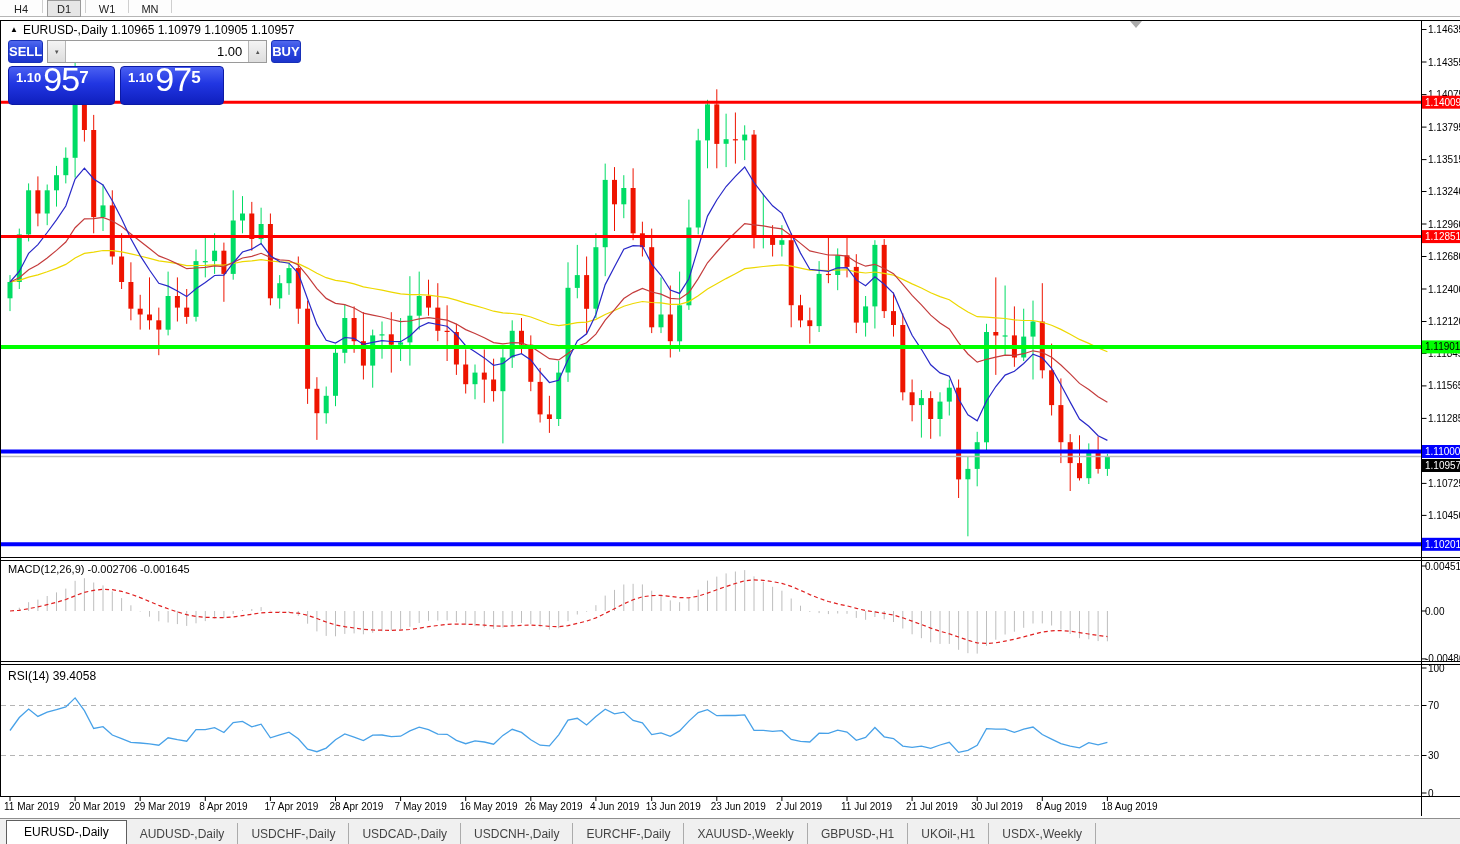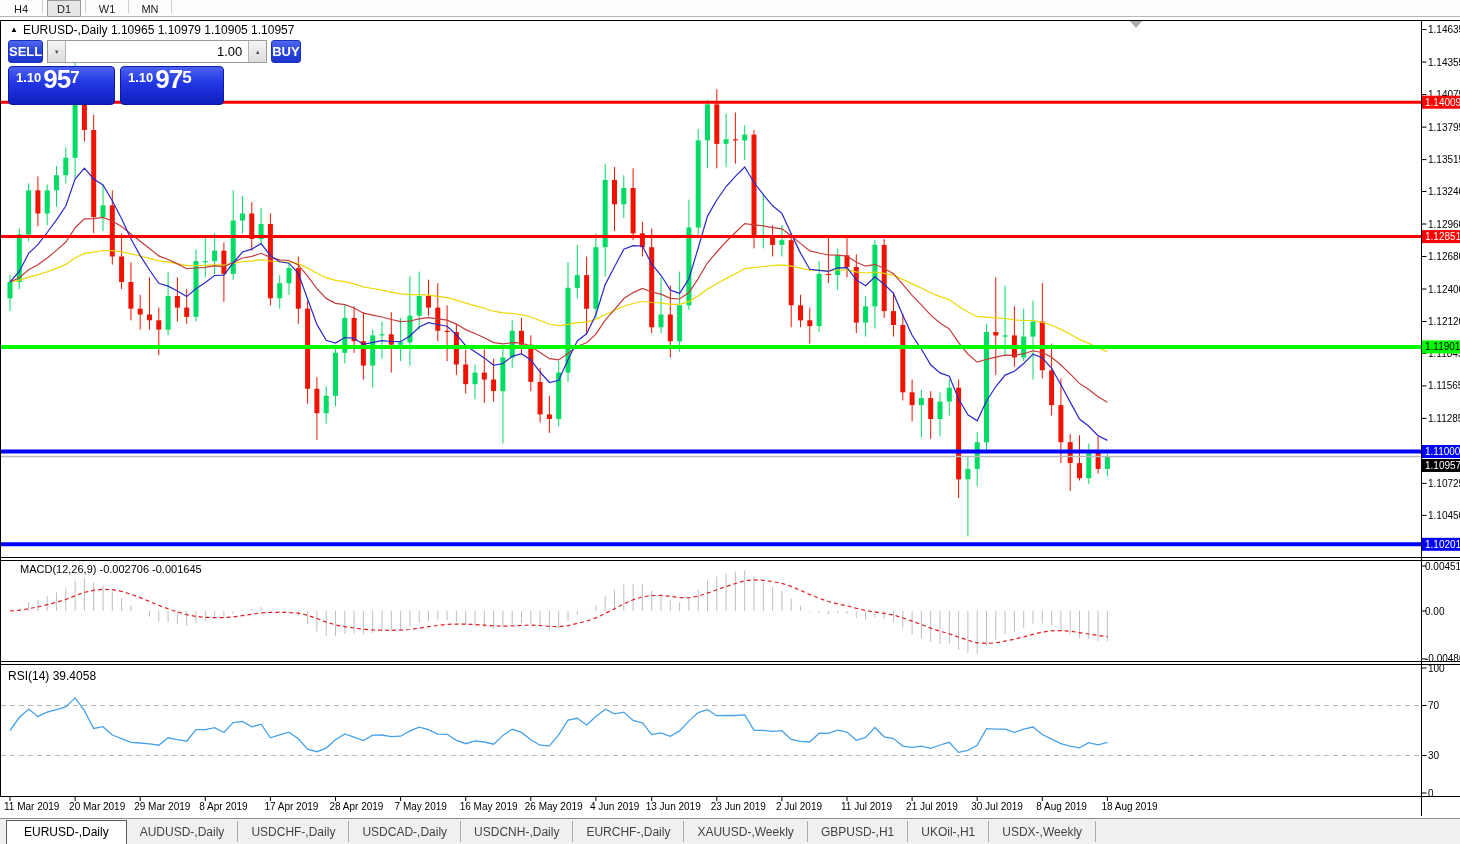--- a/index.html
+++ b/index.html
@@ -14,21 +14,21 @@
   .tf-btn.active{background:#E6E6E6;border:1px solid #9A9A9A}
   .tf-sep{width:1px;height:13px;background:#CFCFCF;margin:0 4px}
 
   
   #chart-svg{position:absolute;top:0;left:0}
   #chart-svg text{font-family:"Liberation Sans",sans-serif}
 
   
   #chart-title{position:absolute;top:23px;left:10px;font-size:12px;color:#000;white-space:nowrap}
   #chart-title .arrow{font-size:8px;vertical-align:2px;margin-right:5px;color:#000}
-  #macd-label{position:absolute;top:563px;left:20px;font-size:11px;color:#000}
+  #macd-label{position:absolute;top:563px;left:8px;font-size:11px;color:#000}
   #rsi-label{position:absolute;top:669px;left:8px;font-size:12px;color:#000}
   #scroll-marker{position:absolute;left:1130px;top:21px;width:0;height:0;
                  border-left:6px solid transparent;border-right:6px solid transparent;border-top:7px solid #ABABAB}
 
   
   #trade-panel{position:absolute;left:8px;top:40px;width:222px}
   .tp-row1{display:flex;align-items:stretch;height:23px}
   .btn-sell,.btn-buy{width:64px;color:#fff;font-size:13px;font-weight:bold;border:1px solid #1830B8;border-radius:3px;
       background:linear-gradient(180deg,#5068EE 0%,#2B47E0 45%,#1C34CC 100%);
       display:flex;align-items:center;justify-content:center;box-sizing:border-box}
@@ -40,26 +40,26 @@
   .spin.up{border-left:1px solid #B5B5B5}
   .vol-input{flex:1;border:0;outline:none;font-family:"Liberation Sans",sans-serif;font-size:13px;
              text-align:right;padding:0 6px 0 0;color:#000;min-width:0}
   .tp-row2{display:flex;margin-top:3px}
   .price-box{height:39px;border-radius:4px;border:1px solid #0C1AA6;color:#fff;display:flex;align-items:center;
       padding:0 6px 14px 7px;box-sizing:border-box;
       background:linear-gradient(180deg,#4A60F2 0%,#2136E2 45%,#0F1FBE 100%)}
   .price-box.sell{width:107px;margin-right:5px}
   .price-box.buy{width:104px}
   .pb-prefix{font-size:13px;font-weight:bold;margin:0 2px 3px 0}
-  .pb-big{font-size:26px;font-weight:bold;line-height:30px;letter-spacing:-1px}
+  .pb-big{font-size:34px;font-weight:normal;line-height:30px;letter-spacing:-1px}
   .pb-pip{font-size:17px;font-weight:bold;align-self:flex-start;margin-top:1px}
 
   
   #tabbar{position:absolute;left:0;top:818px;width:1460px;height:26px;background:#F0F0F0;
-          border-top:1px solid #8E8E8E;display:flex;align-items:center;font-size:12px;color:#444;box-sizing:border-box}
+          border-top:1px solid #8E8E8E;display:flex;align-items:flex-end;font-size:12px;color:#444;box-sizing:border-box}
   .tab{padding:4px 13px 3px;border-right:1px solid #ABABAB;white-space:nowrap;cursor:default}
   .tab.active{background:#FFF;border:1px solid #5E5E5E;border-bottom:none;color:#000;margin-left:6px;padding:4px 17px 5px}
 </style>
 </head>
 <body>
 
 <div id="toolbar">
     <div class="tf-btn">H4</div>
     <div class="tf-sep"></div>
     <div class="tf-btn active">D1</div>

